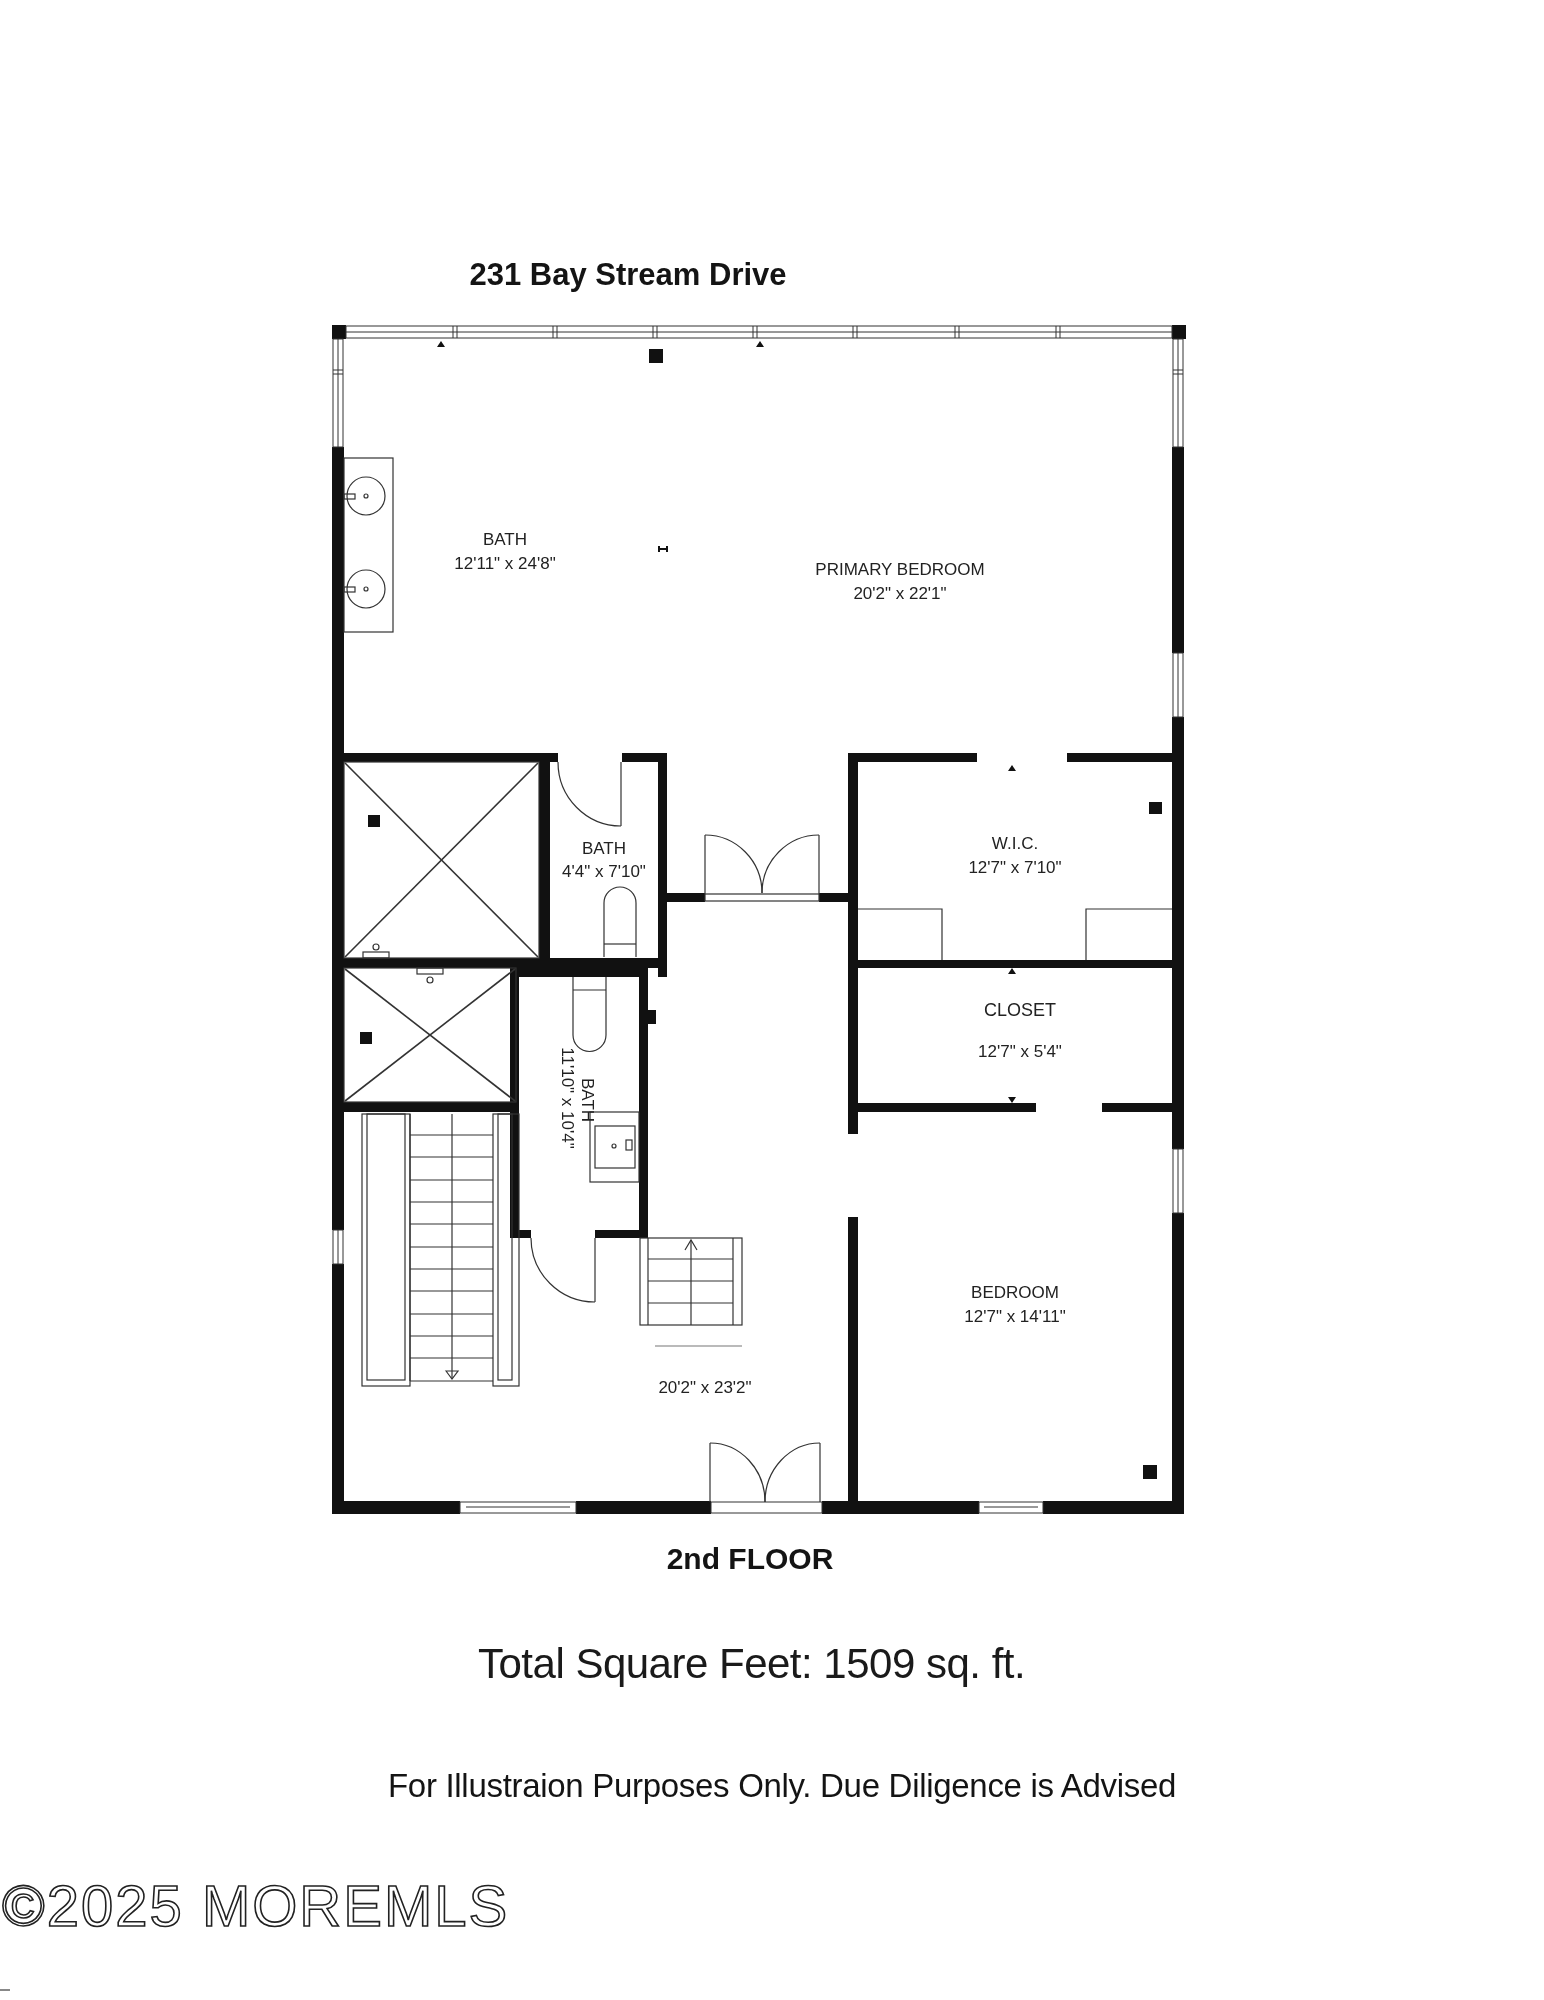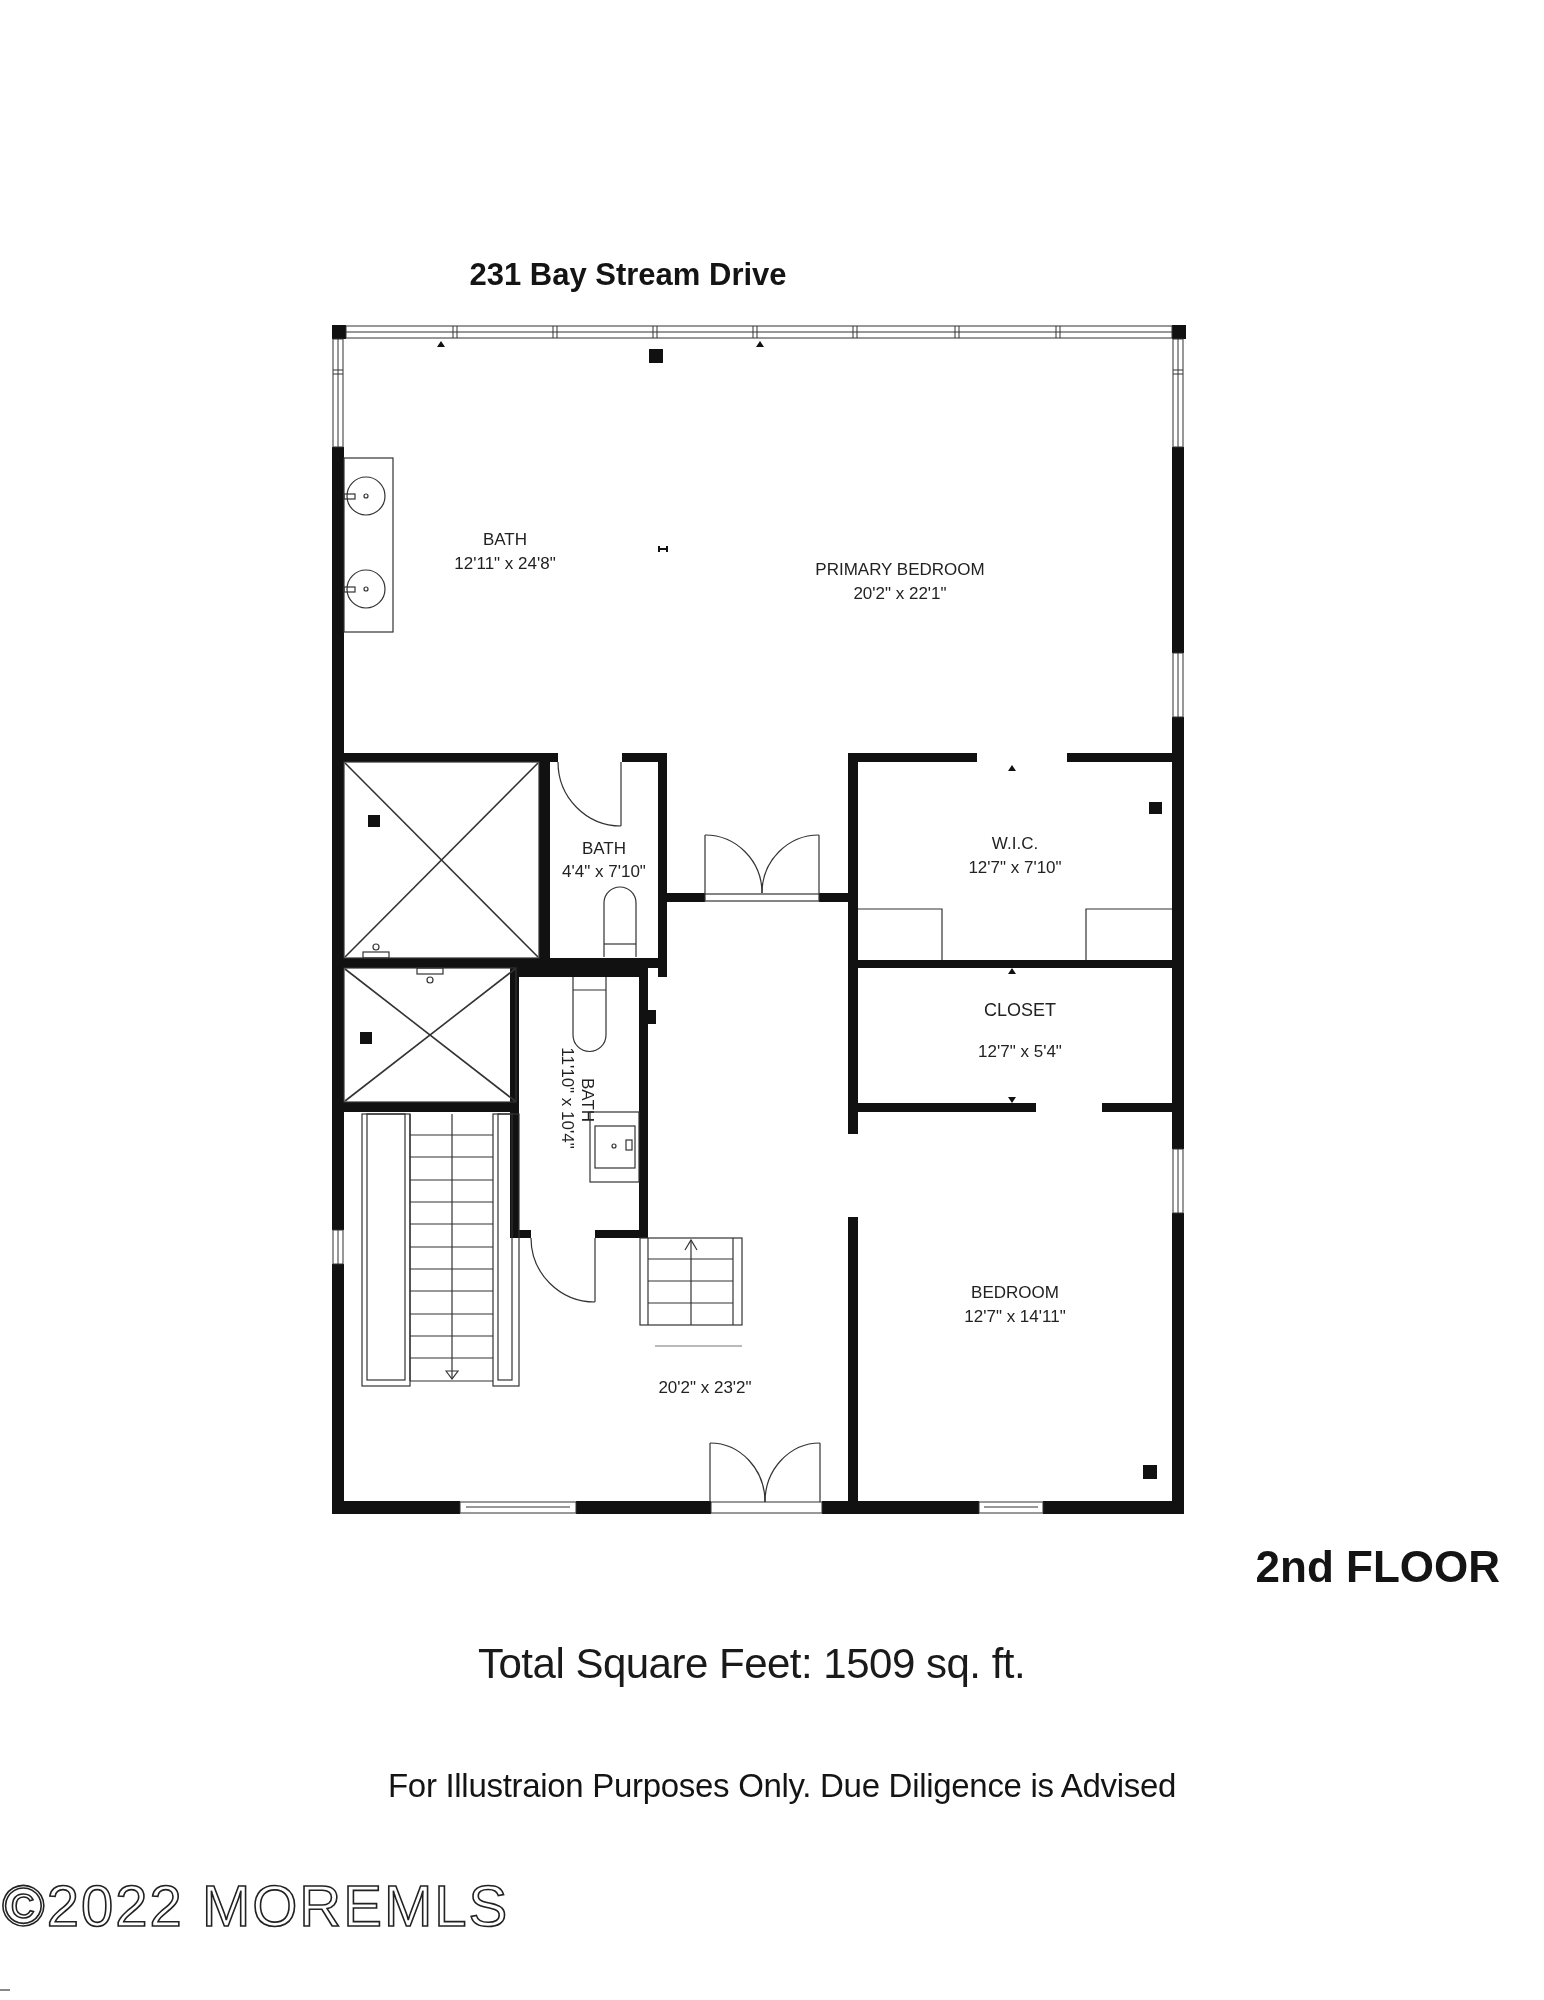--- a/index.html
+++ b/index.html
@@ -1,19 +1,19 @@
 <!DOCTYPE html>
 <html><head>
 <meta charset="utf-8">
 <style>
   html, body { margin: 0; padding: 0; background: #ffffff; }
   body { width: 1544px; height: 2000px; position: relative; overflow: hidden; font-family: "Liberation Sans", sans-serif; color: #111; }
   .abs { position: absolute; white-space: nowrap; }
   .title { left: 0; width: 1256px; top: 257px; text-align: center; font-weight: bold; font-size: 31px; color: #141414; }
-  .floor-label { left: 0; width: 1500px; top: 1542px; text-align: right; font-weight: bold; font-size: 44px; color: #141414; }
+  .floor-label { left: 0; width: 1500px; top: 1542px; text-align: center; font-weight: bold; font-size: 30px; color: #141414; }
   .sqft { left: 478px; top: 1640px; font-size: 42px; color: #1a1a1a; letter-spacing: -0.5px; }
   .disclaimer { left: 388px; top: 1767px; font-size: 33px; font-weight: normal; color: #141414; letter-spacing: -0.3px; }
   .watermark { left: 2px; top: 1872px; font-size: 58px; color: #ffffff; -webkit-text-stroke: 1.6px #222; letter-spacing: 2px; font-family: "Liberation Sans", sans-serif; }
   .dash { left: 0; top: 1989px; width: 10px; height: 2px; background: #888; }
   svg.plan { position: absolute; left: 0; top: 0; }
   .room-label { font-family: "Liberation Sans", sans-serif; font-size: 17px; fill: #222; text-anchor: middle; }
 </style>
 </head>
 <body>
 
@@ -238,14 +238,14 @@
     <text class="room-label" x="1015" y="1298">BEDROOM</text>
     <text class="room-label" x="1015" y="1322">12'7" x 14'11"</text>
 
     <text class="room-label" x="705" y="1393">20'2" x 23'2"</text>
   </g>
 </svg>
 
 <div class="abs floor-label">2nd FLOOR</div>
 <div class="abs sqft">Total Square Feet:  1509 sq. ft.</div>
 <div class="abs disclaimer">For Illustraion Purposes Only. Due Diligence is Advised</div>
-<div class="abs watermark">©2022 MOREMLS</div>
+<div class="abs watermark">©2025 MOREMLS</div>
 <div class="abs dash"></div>
 
 </body></html>

